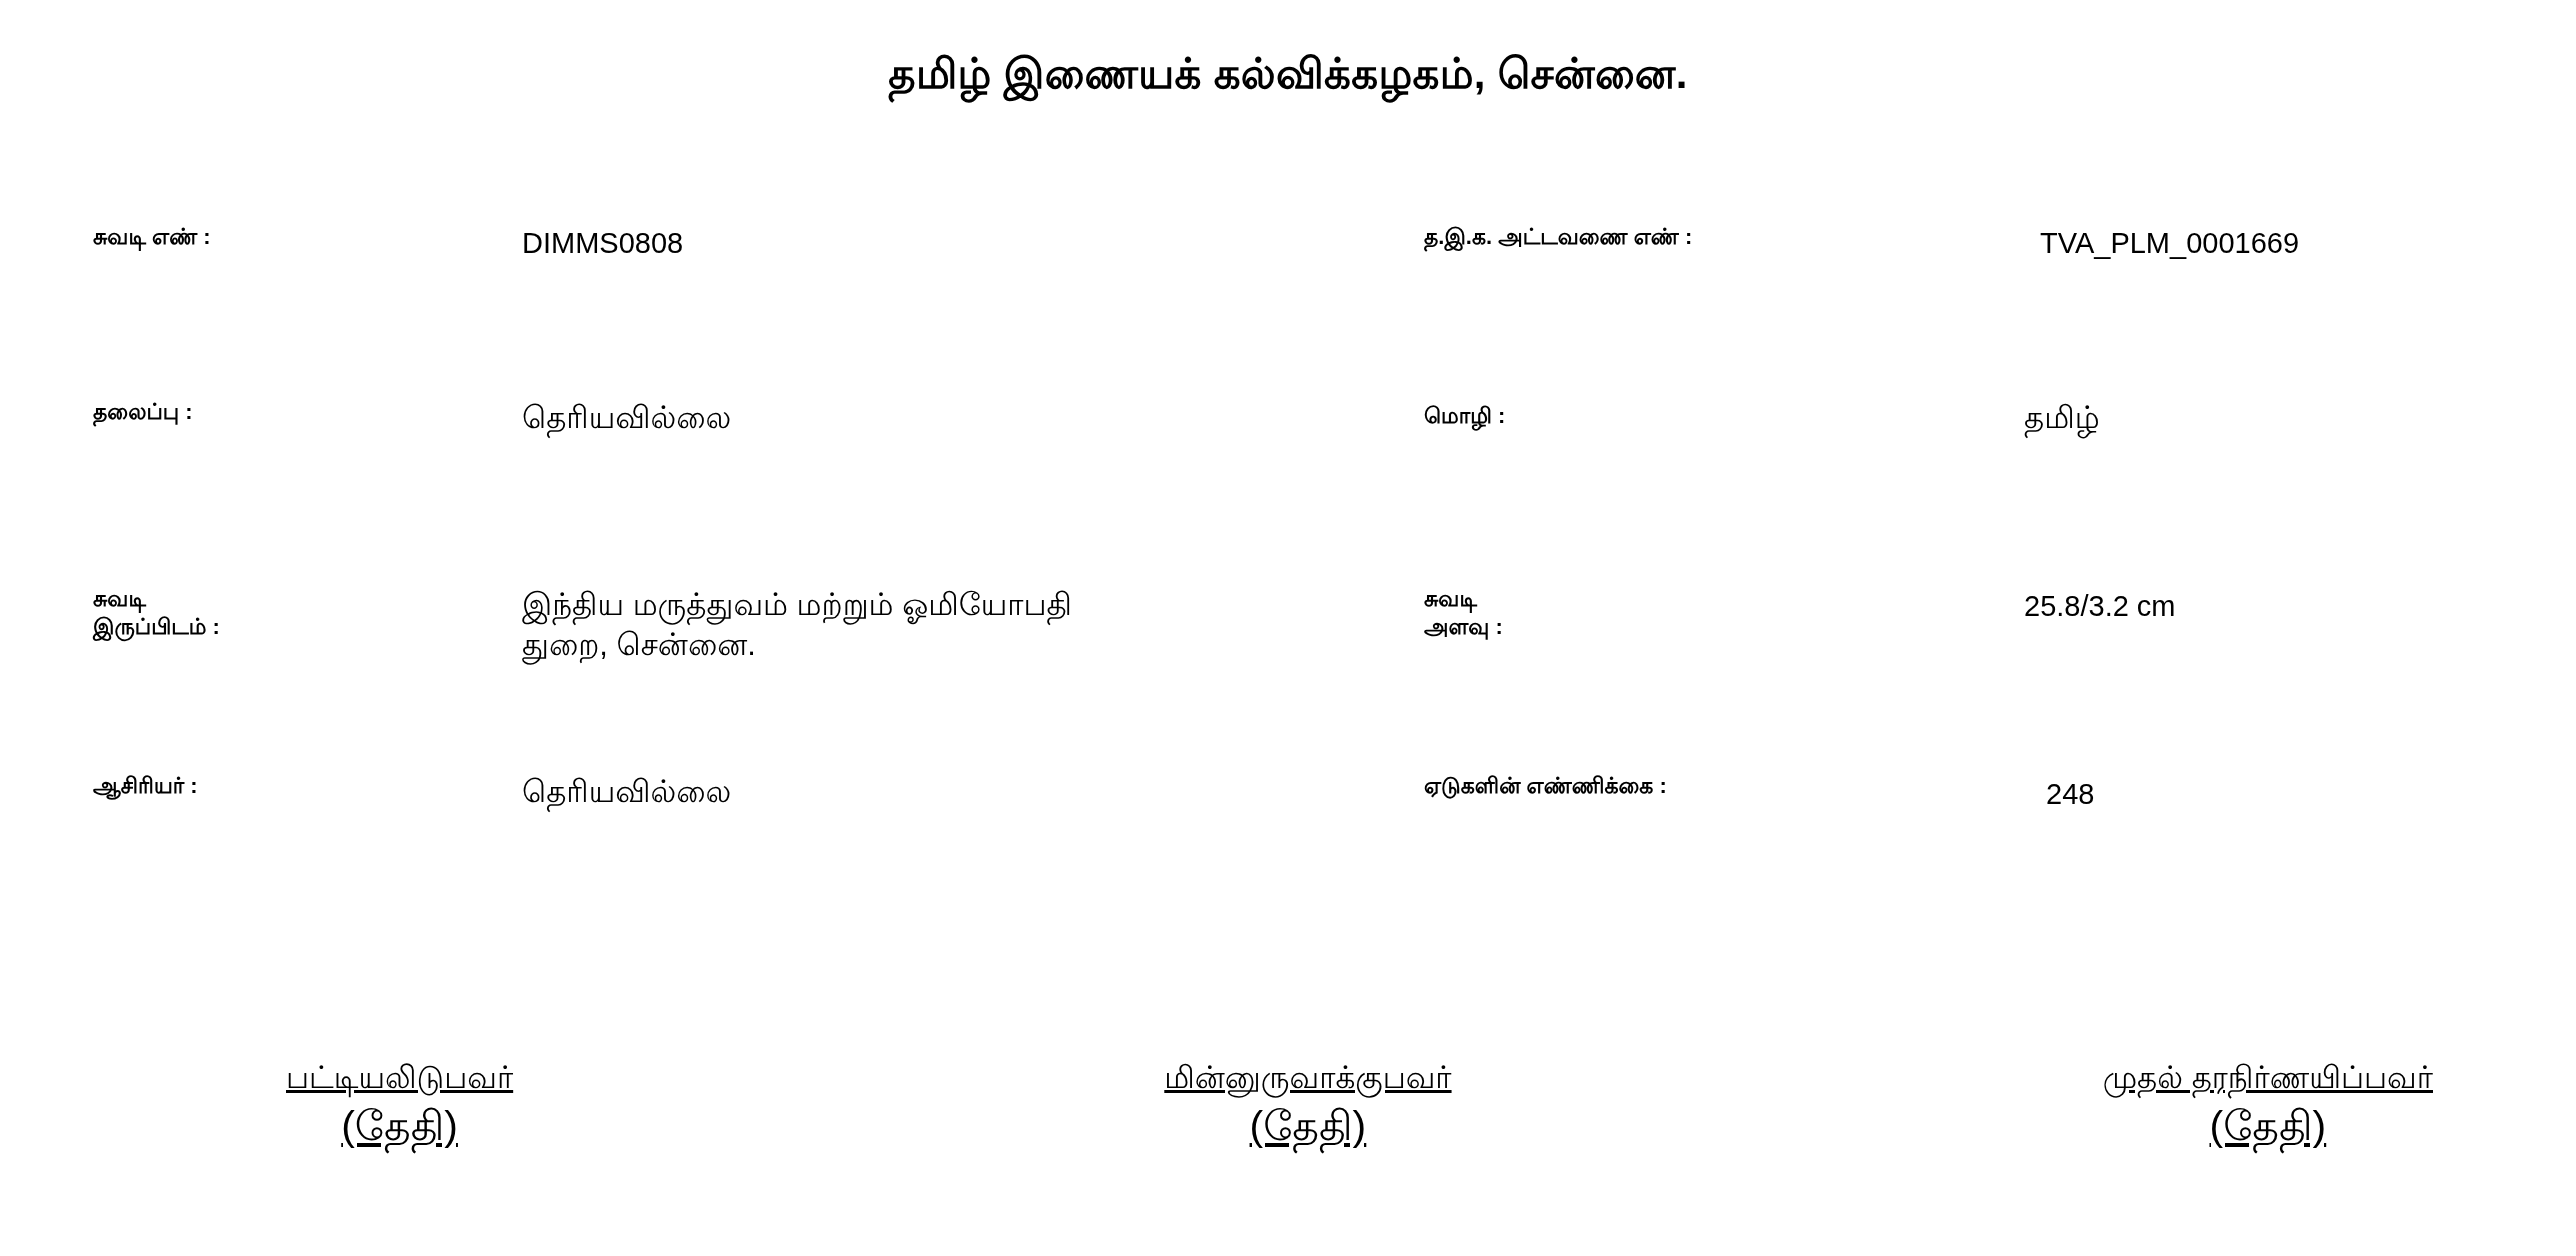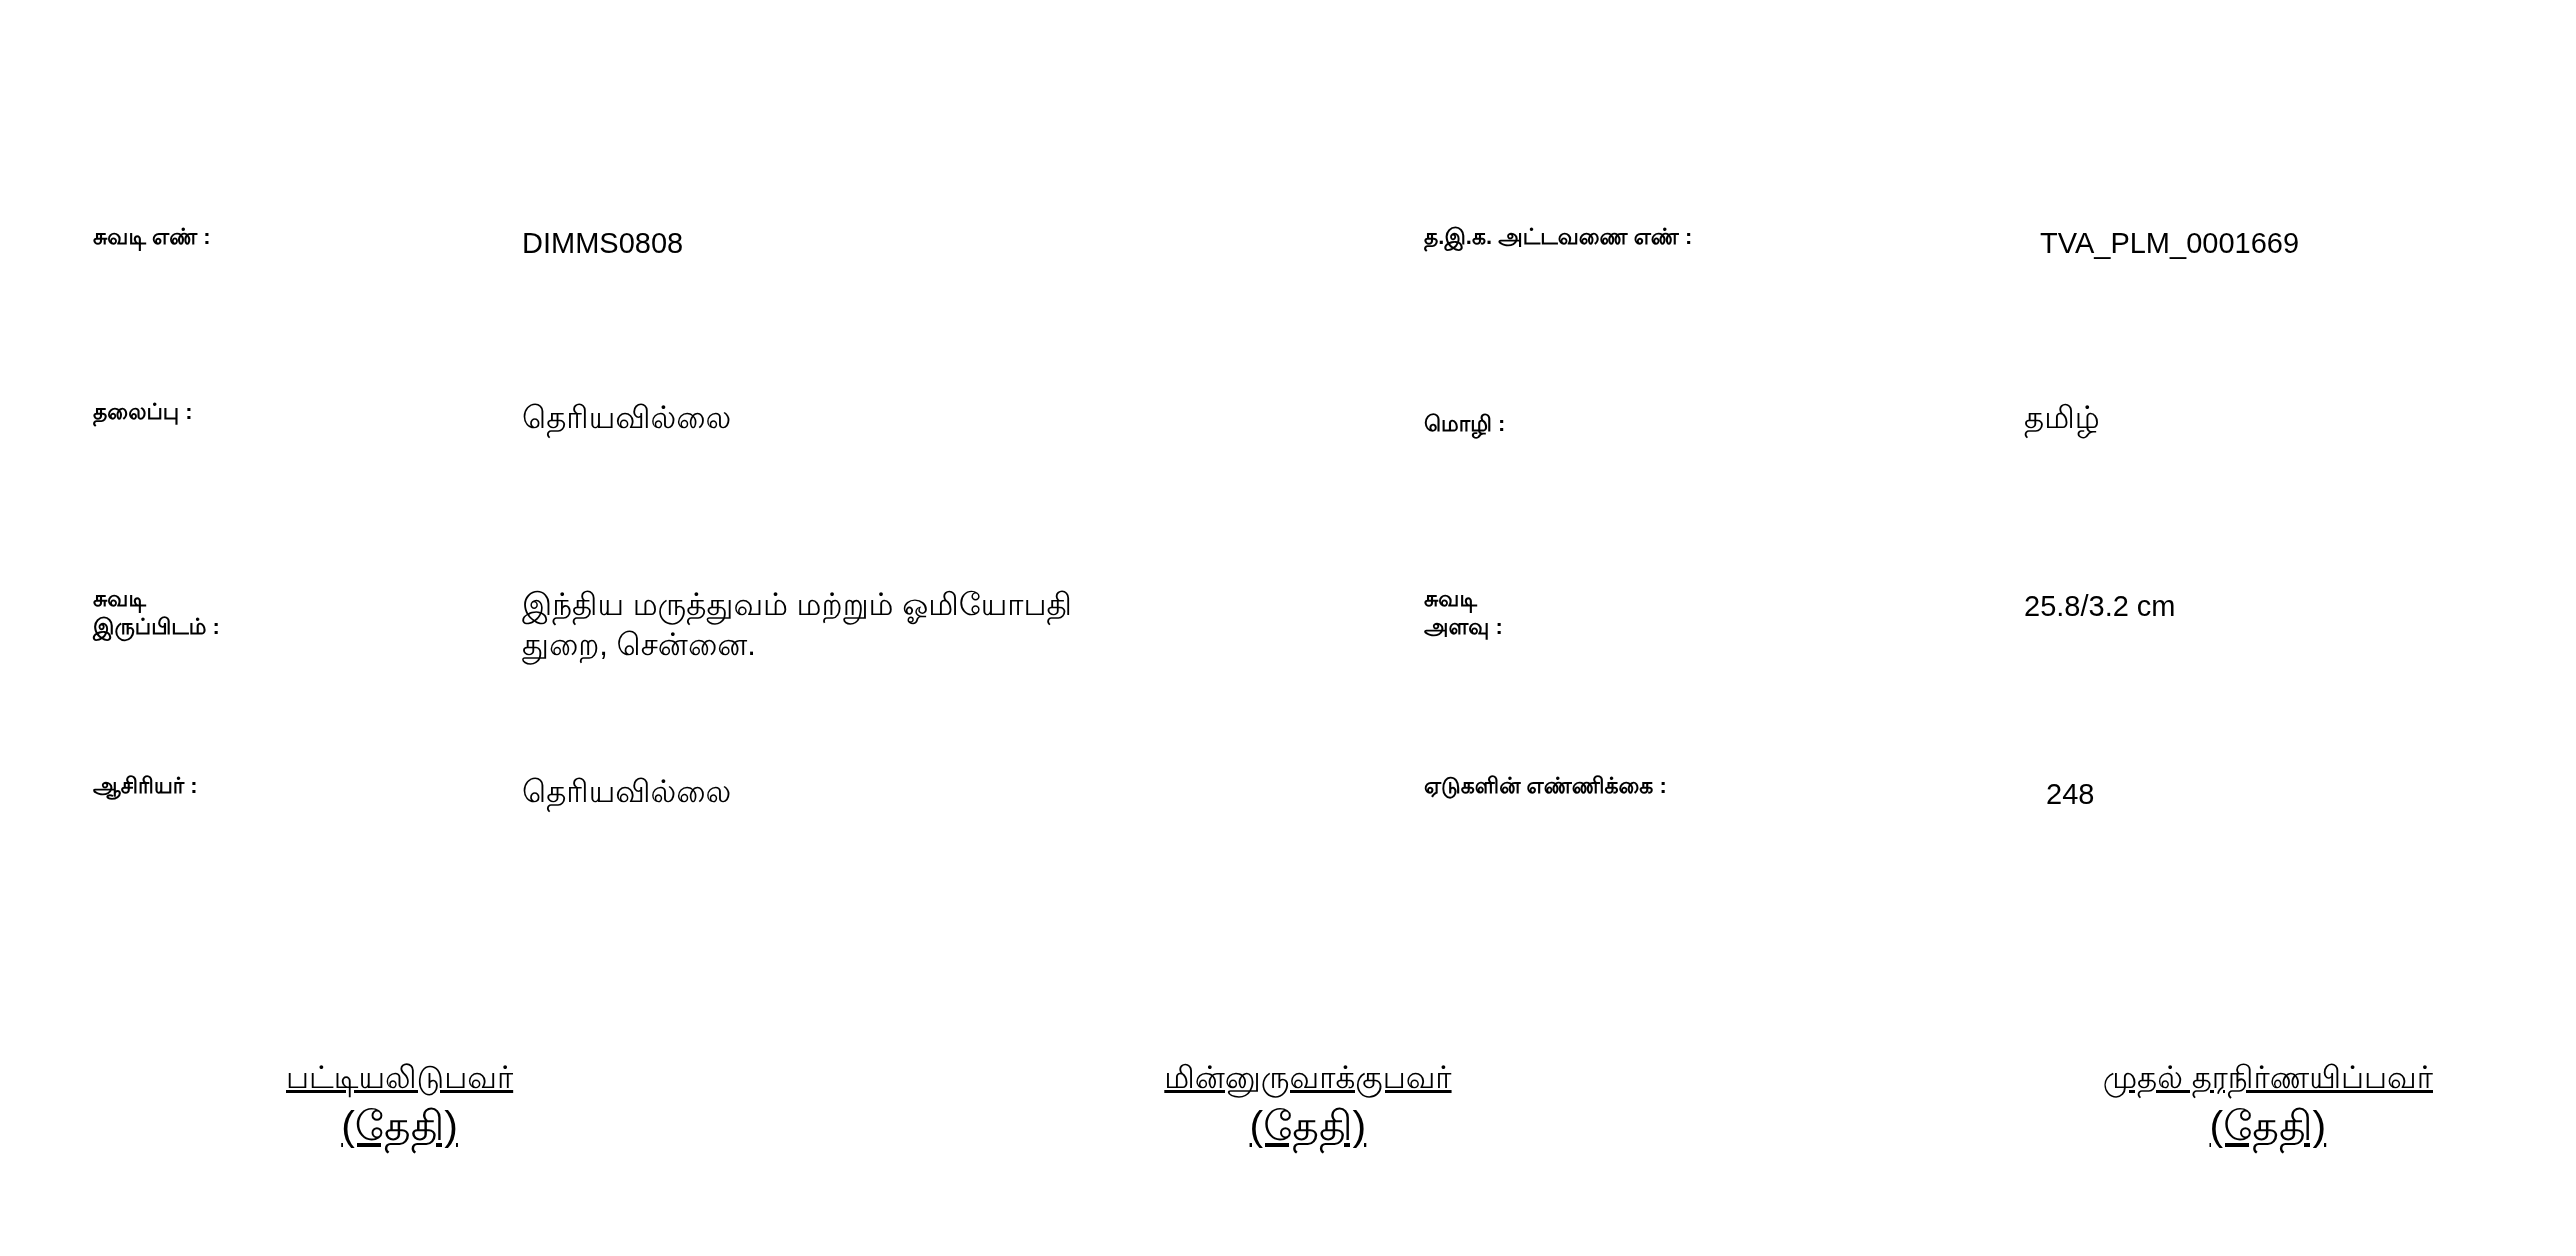--- a/index.html
+++ b/index.html
@@ -59,21 +59,21 @@
   .r1 { height: 187px; }
   .r1 .l1 { left: 93px;  top: 12.4px; }
   .r1 .v1 { left: 522px;  top: 13.7px; }
   .r1 .l2 { left: 1424px; top: 12.4px; }
   .r1 .v2 { left: 2024px; top: 13.7px; margin-left: 16px; }
 
   
   .r2 { height: 187px; }
   .r2 .l1 { left: 93px;  top: 0px; }
   .r2 .v1 { left: 522px;  top: 0px; }
-  .r2 .l2 { left: 1424px; top: 12px; }
+  .r2 .l2 { left: 1424px; top: 4px; }
   .r2 .v2 { left: 2024px; top: 0px; }
 
   
   .r3 { height: 187px; }
   .r3 .l1 { left: 93px;  top: 0px; width: 398px; }
   .r3 .v1 { left: 522px;  top: 0px; width: 883px; }
   .r3 .l2 { left: 1424px; top: 0px; width: 560px; }
   .r3 .v2 { left: 2024px; top: 2.5px; }
 
   
@@ -105,20 +105,21 @@
   .sig-block:nth-child(3) { margin-right: 37px; }
   .sig-date {
     font-size: 41px;
   }
 </style>
 </head>
 <body>
 
 <div class="page">
 
+  <div class="doc-title">தமிழ் இணையக் கல்விக்கழகம், சென்னை.</div>
 
   <div class="fields">
 
     <div class="row r1">
       <div class="cell-label l1">சுவடி எண் :</div>
       <div class="cell-value latin v1">DIMMS0808</div>
       <div class="cell-label l2">த.இ.க. அட்டவணை எண் :</div>
       <div class="cell-value latin v2">TVA_PLM_0001669</div>
     </div>
 

